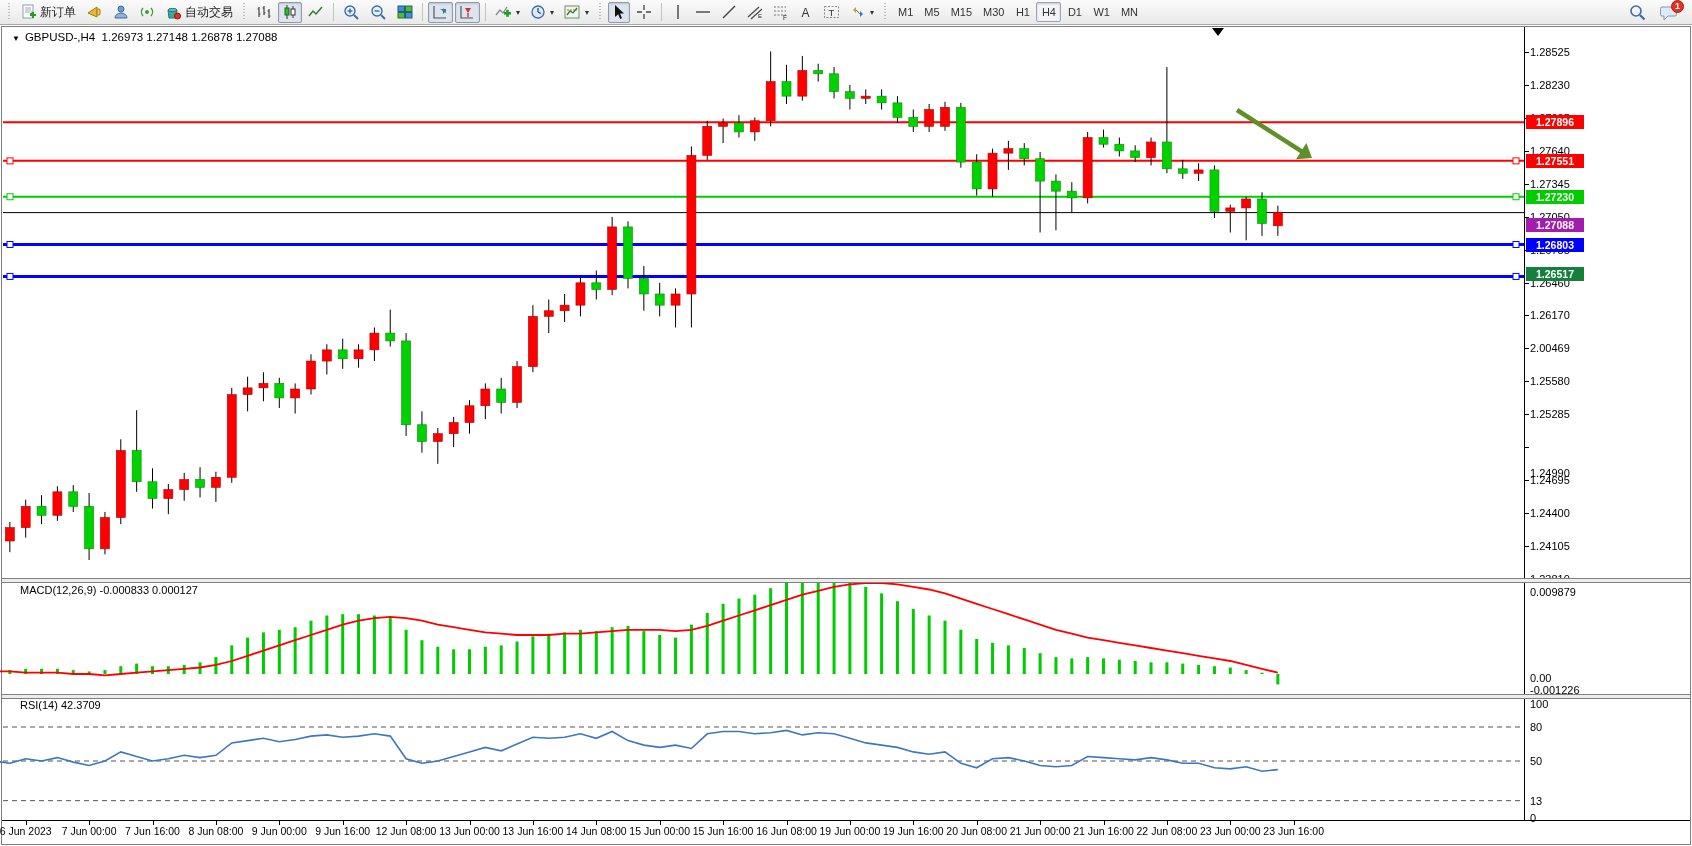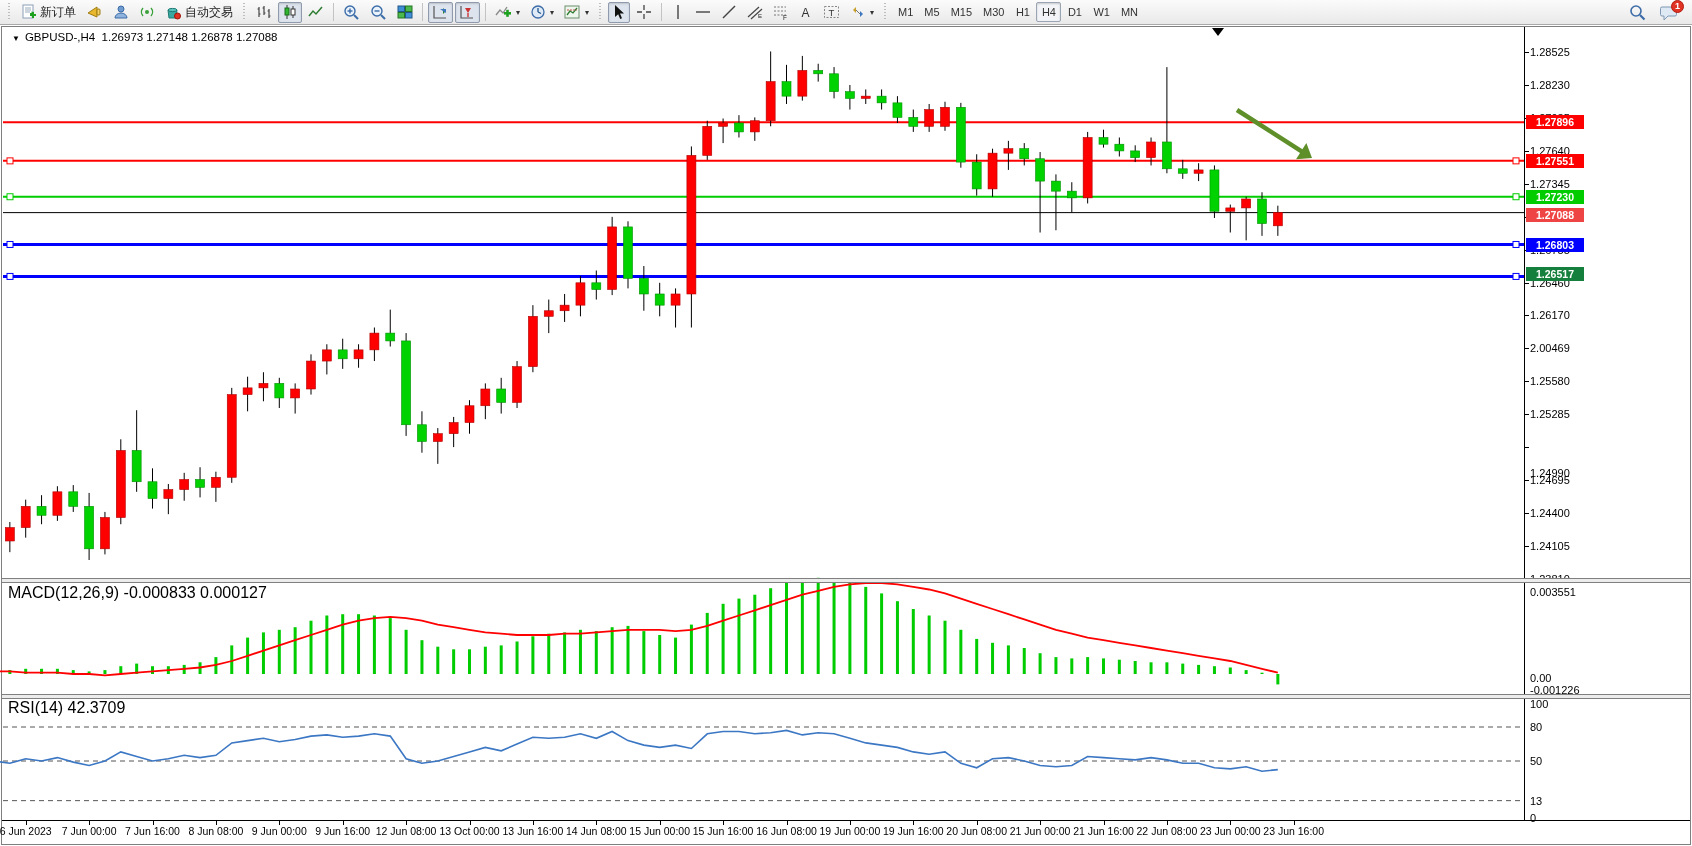--- a/index.html
+++ b/index.html
@@ -44,21 +44,21 @@
     border-left:6px solid transparent; border-right:6px solid transparent; border-top:8px solid #000; }
 
   .price-tick { position:absolute; left:1530px; width:70px; font-size:11px; color:#000; z-index:7;
     transform:translateY(-6px); }
   .tick-dash { position:absolute; left:1524px; width:5px; height:1px; background:#000; z-index:7; }
 
   .hline-label { position:absolute; left:1526px; width:58px; height:14px; z-index:9;
     color:#fff; font-size:10.5px; font-weight:bold; text-align:center; line-height:14px;
     transform:translateY(-7px); }
 
-  .sub-label { position:absolute; left:8px; font-size:16px; color:#000; z-index:9; }
+  .sub-label { position:absolute; left:20px; font-size:11px; color:#000; z-index:9; }
   .sub-axis-label { position:absolute; left:1530px; width:70px; font-size:11px; color:#000; z-index:7; transform:translateY(-6px); }
 
   .time-label { position:absolute; top:825px; font-size:10.5px; color:#000; z-index:7;
     transform:translateX(-50%); white-space:nowrap; }
   .time-tick { position:absolute; top:821px; width:1px; height:4px; background:#000; z-index:7; }
 
   svg.mini { display:block; }
 </style>
 </head>
 <body>
@@ -637,21 +637,21 @@
   <div class="axis-vline"></div>
   <div class="time-topline"></div>
 
   <div class="sub-label" style="top:584px">
     <span>MACD(12,26,9)</span> <span>-0.000833 0.000127</span>
   </div>
   <div class="sub-label" style="top:699px">
     <span>RSI(14)</span> <span>42.3709</span>
   </div>
 
-  <div class="sub-axis-label" style="top:592px">0.003551</div>
+  <div class="sub-axis-label" style="top:592px">0.009879</div>
   <div class="sub-axis-label" style="top:678px">0.00</div>
   <div class="sub-axis-label" style="top:690px">-0.001226</div>
 
   <div id="overlay-root">
       <div class="tick-dash" style="top:52.0px"></div>
       <div class="price-tick" style="top:52.0px">1.28525</div>
       <div class="tick-dash" style="top:85.0px"></div>
       <div class="price-tick" style="top:85.0px">1.28230</div>
       <div class="tick-dash" style="top:117.9px"></div>
       <div class="price-tick" style="top:117.9px">1.27935</div>
@@ -681,42 +681,42 @@
       <div class="price-tick" style="top:513.1px">1.24400</div>
       <div class="tick-dash" style="top:546.0px"></div>
       <div class="price-tick" style="top:546.0px">1.24105</div>
       <div class="tick-dash" style="top:579.0px"></div>
       <div class="price-tick" style="top:579.0px">1.23810</div>
       <div class="hline-label" style="top:122.3px;background:#ff0000">1.27896</div>
       <div class="hline-label" style="top:160.9px;background:#ff0000">1.27551</div>
       <div class="hline-label" style="top:196.7px;background:#00cc00">1.27230</div>
       <div class="hline-label" style="top:244.5px;background:#0000ff">1.26803</div>
       <div class="hline-label" style="top:274px;background:#15803d">1.26517</div>
-      <div class="hline-label" style="top:215px;background:#ef4444">1.27088</div>
+      <div class="hline-label" style="top:225px;background:#a21caf">1.27088</div>
       <div class="sub-axis-label" style="top:704.4px">100</div>
       <div class="sub-axis-label" style="top:727.0px">80</div>
       <div class="sub-axis-label" style="top:761.0px">50</div>
       <div class="sub-axis-label" style="top:800.7px">13</div>
       <div class="sub-axis-label" style="top:817.6px">0</div>
       <div class="time-tick" style="left:25.7px"></div>
       <div class="time-label" style="left:25.7px">6 Jun 2023</div>
       <div class="time-tick" style="left:89.1px"></div>
       <div class="time-label" style="left:89.1px">7 Jun 00:00</div>
       <div class="time-tick" style="left:152.5px"></div>
       <div class="time-label" style="left:152.5px">7 Jun 16:00</div>
       <div class="time-tick" style="left:215.9px"></div>
       <div class="time-label" style="left:215.9px">8 Jun 08:00</div>
       <div class="time-tick" style="left:279.3px"></div>
       <div class="time-label" style="left:279.3px">9 Jun 00:00</div>
       <div class="time-tick" style="left:342.7px"></div>
       <div class="time-label" style="left:342.7px">9 Jun 16:00</div>
       <div class="time-tick" style="left:406.1px"></div>
       <div class="time-label" style="left:406.1px">12 Jun 08:00</div>
       <div class="time-tick" style="left:469.5px"></div>
-      <div class="time-label" style="left:469.5px">13 Oct 00:00</div>
+      <div class="time-label" style="left:469.5px">13 Jun 00:00</div>
       <div class="time-tick" style="left:532.9px"></div>
       <div class="time-label" style="left:532.9px">13 Jun 16:00</div>
       <div class="time-tick" style="left:596.3px"></div>
       <div class="time-label" style="left:596.3px">14 Jun 08:00</div>
       <div class="time-tick" style="left:659.7px"></div>
       <div class="time-label" style="left:659.7px">15 Jun 00:00</div>
       <div class="time-tick" style="left:723.1px"></div>
       <div class="time-label" style="left:723.1px">15 Jun 16:00</div>
       <div class="time-tick" style="left:786.5px"></div>
       <div class="time-label" style="left:786.5px">16 Jun 08:00</div>

